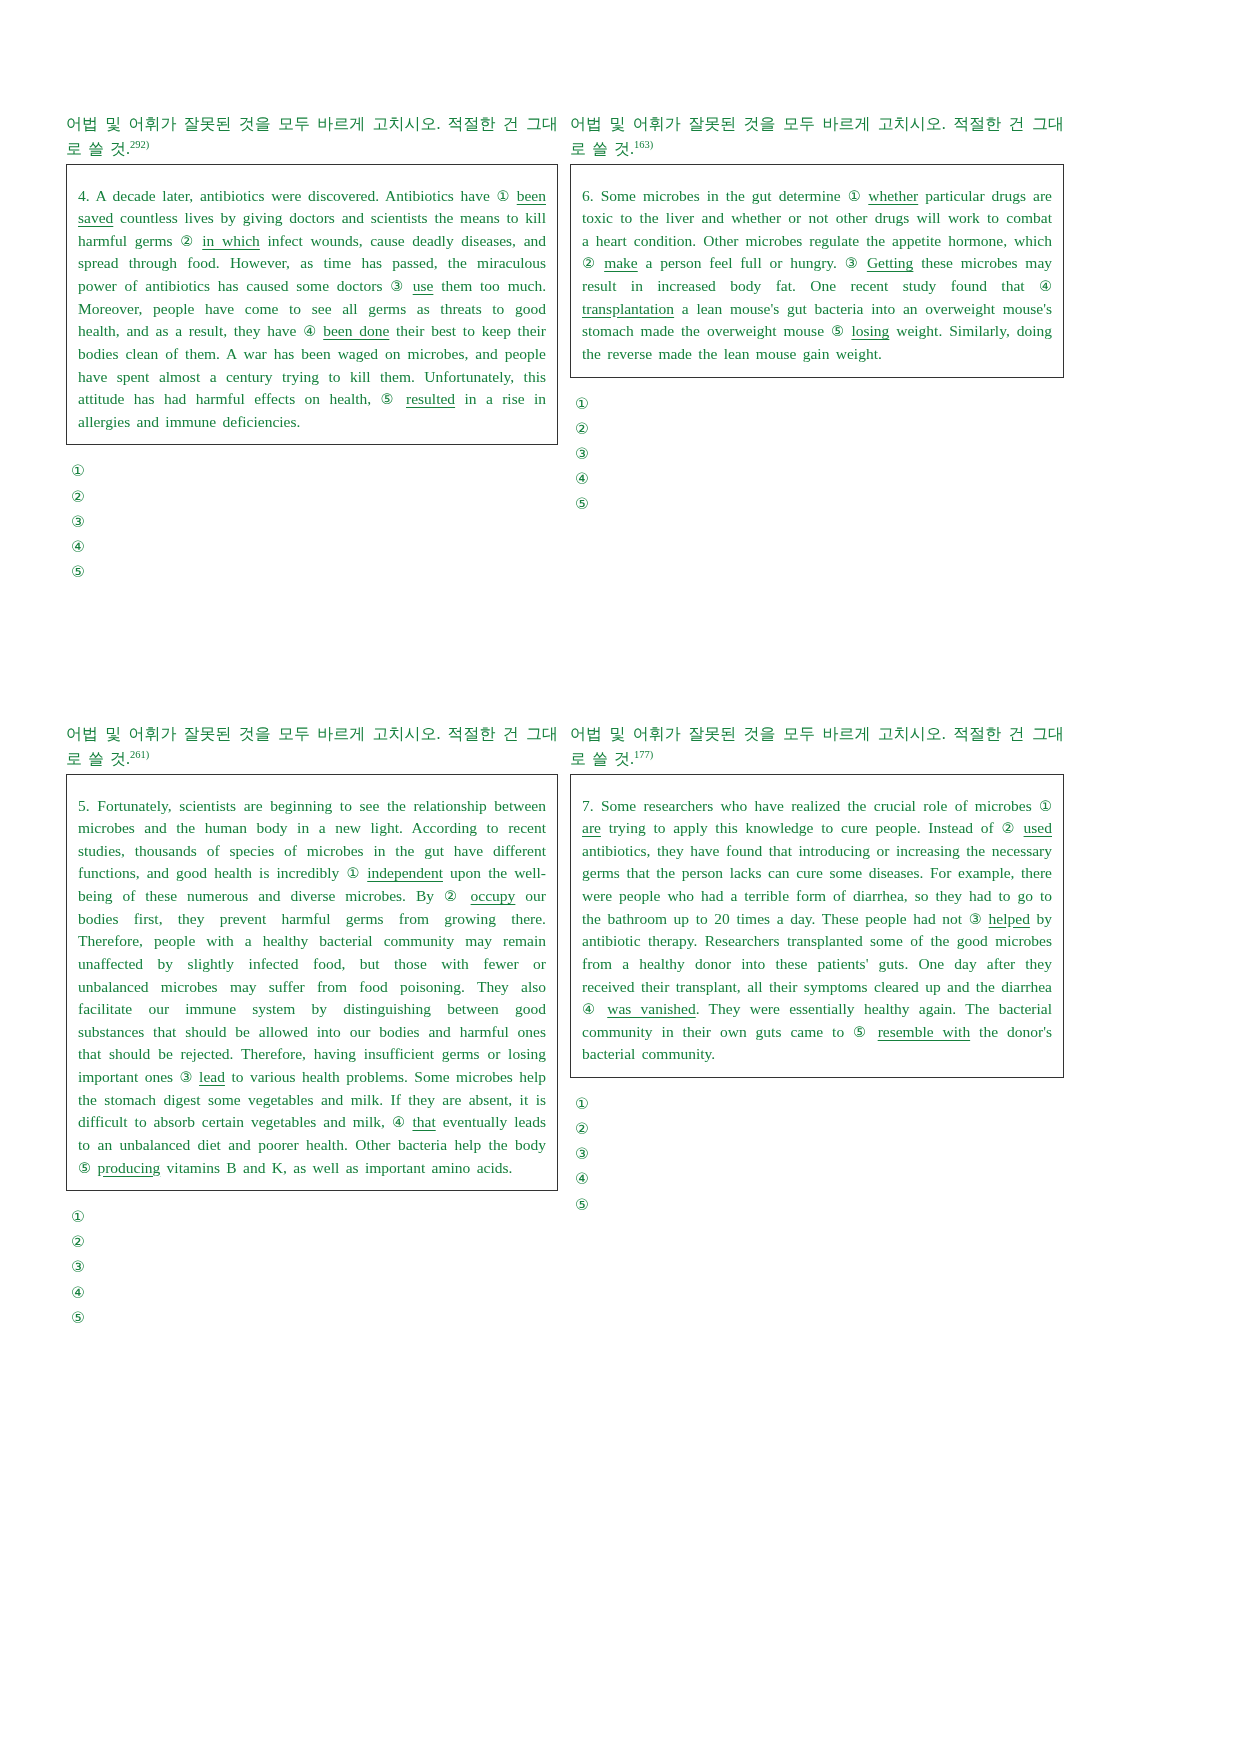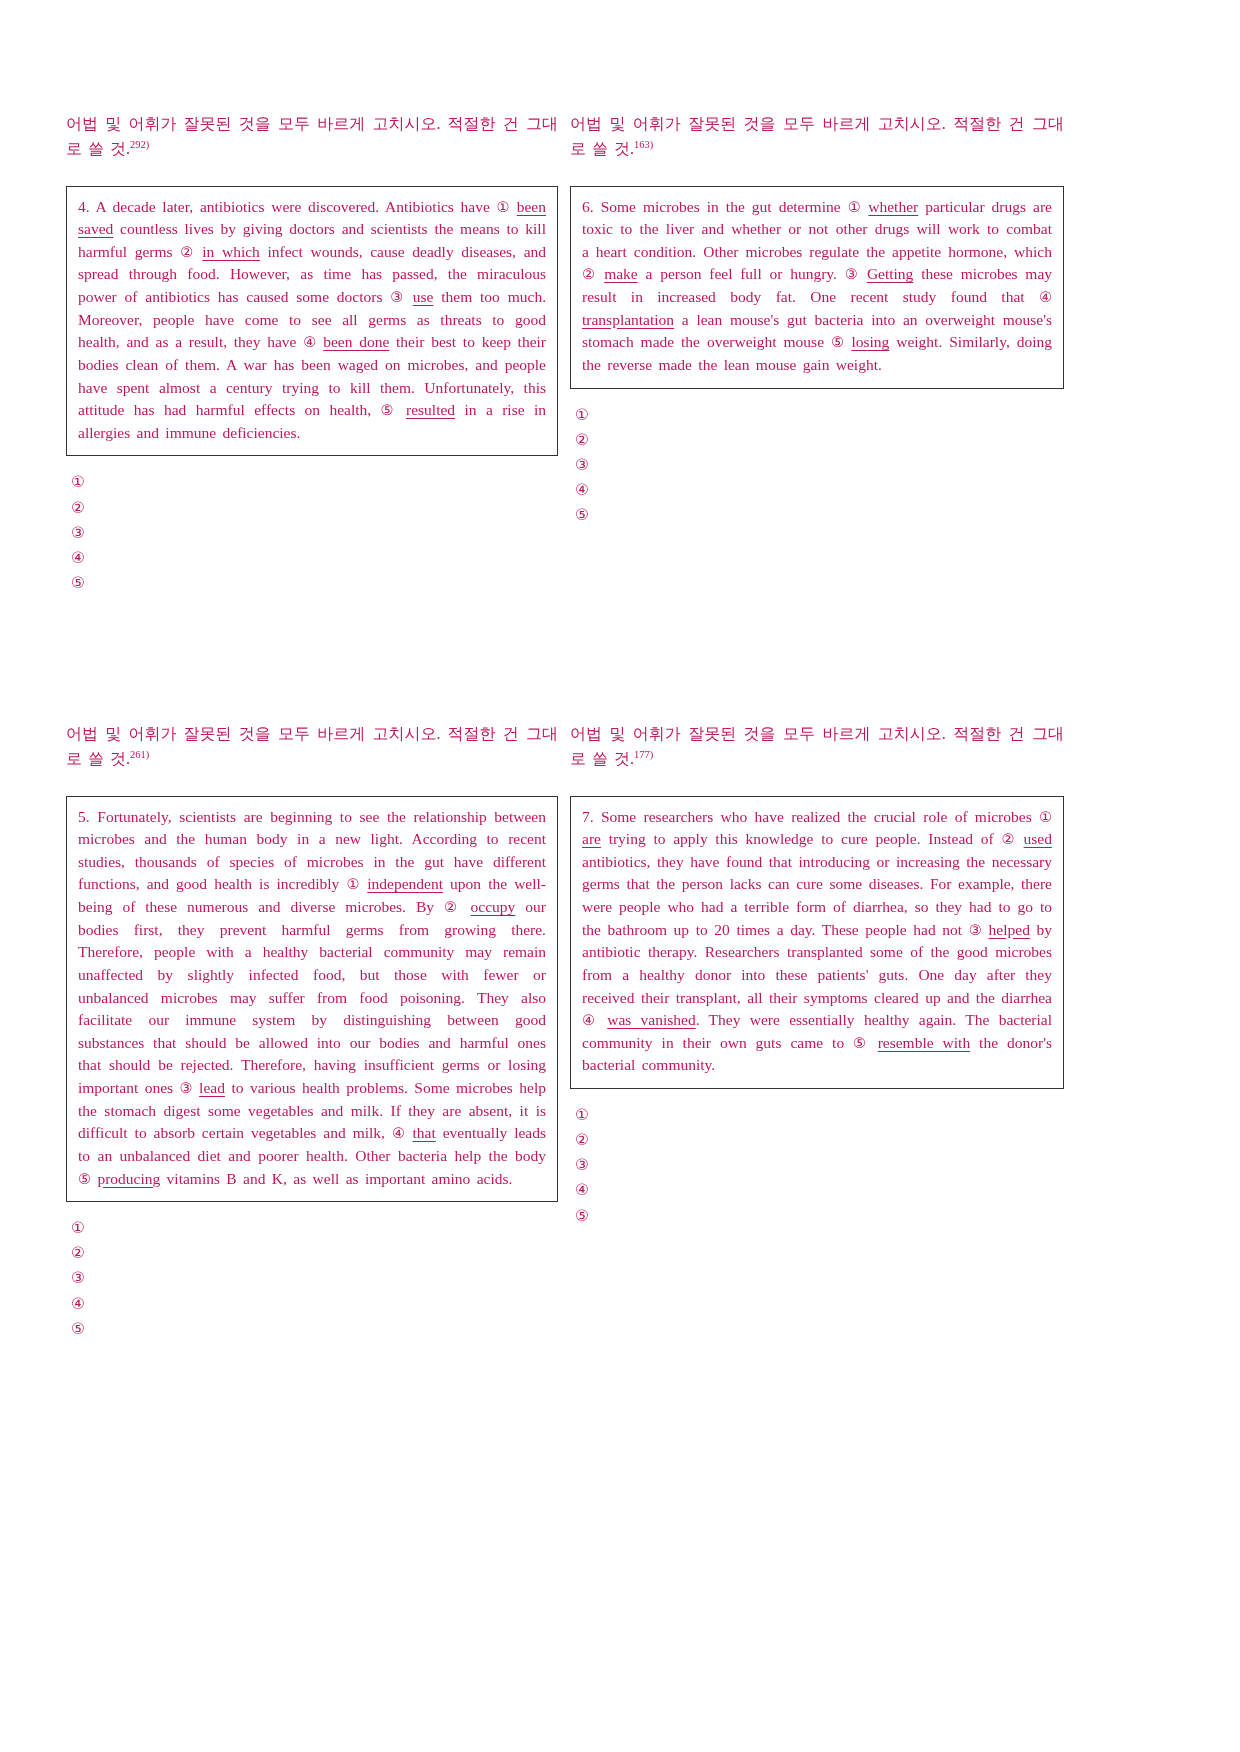--- a/index.html
+++ b/index.html
@@ -2,40 +2,40 @@
 <html><head>
 <meta charset="utf-8">
 <style>
   * { margin:0; padding:0; box-sizing:border-box; }
   html, body { background:#ffffff; }
   .page {
     position:relative;
     width:1240px;
     height:1752px;
     background:#ffffff;
-    color:#be185d;
+    color:#15803d;
     font-family:"Liberation Serif","DejaVu Serif",serif;
     overflow:hidden;
   }
   .block { position:absolute; }
   .prompt {
     font-size:16px;
     line-height:1.55;
     text-align:justify;
     word-spacing:2px;
   }
   .ref {
     font-size:10.5px;
     vertical-align:super;
     line-height:1;
   }
   .passage-box {
     border:1.6px solid #333333;
-    margin-top:24px;
-    padding:9px 11px 11px 11px;
+    margin-top:2px;
+    padding:20px 11px 11px 11px;
     font-size:15.5px;
     line-height:1.46;
     text-align:justify;
     word-spacing:2.5px;
   }
   .qnum { font-weight:normal; }
   .mnum {
     font-family:"DejaVu Sans","Liberation Sans",sans-serif;
     font-size:14.5px;
   }

